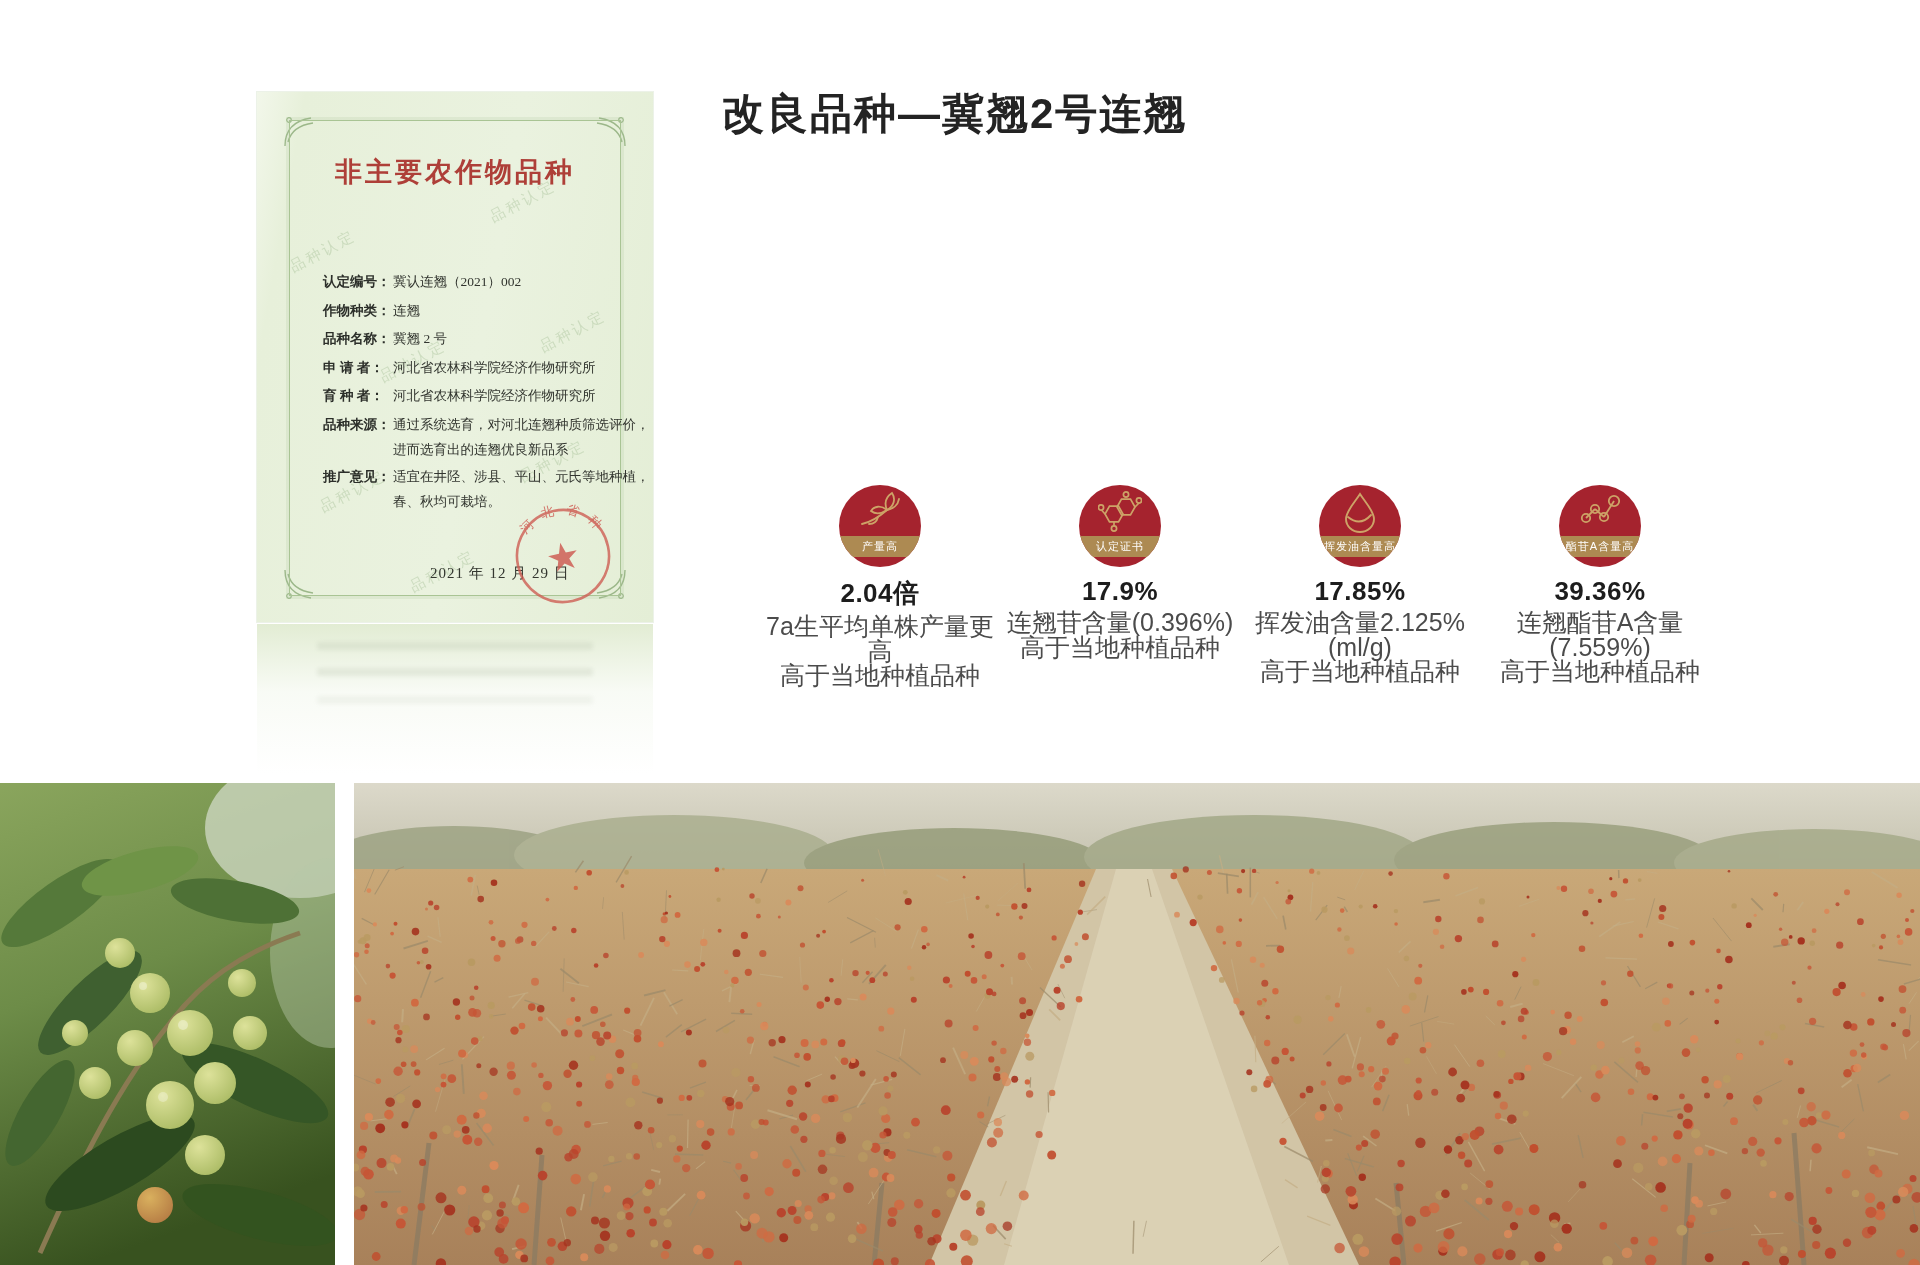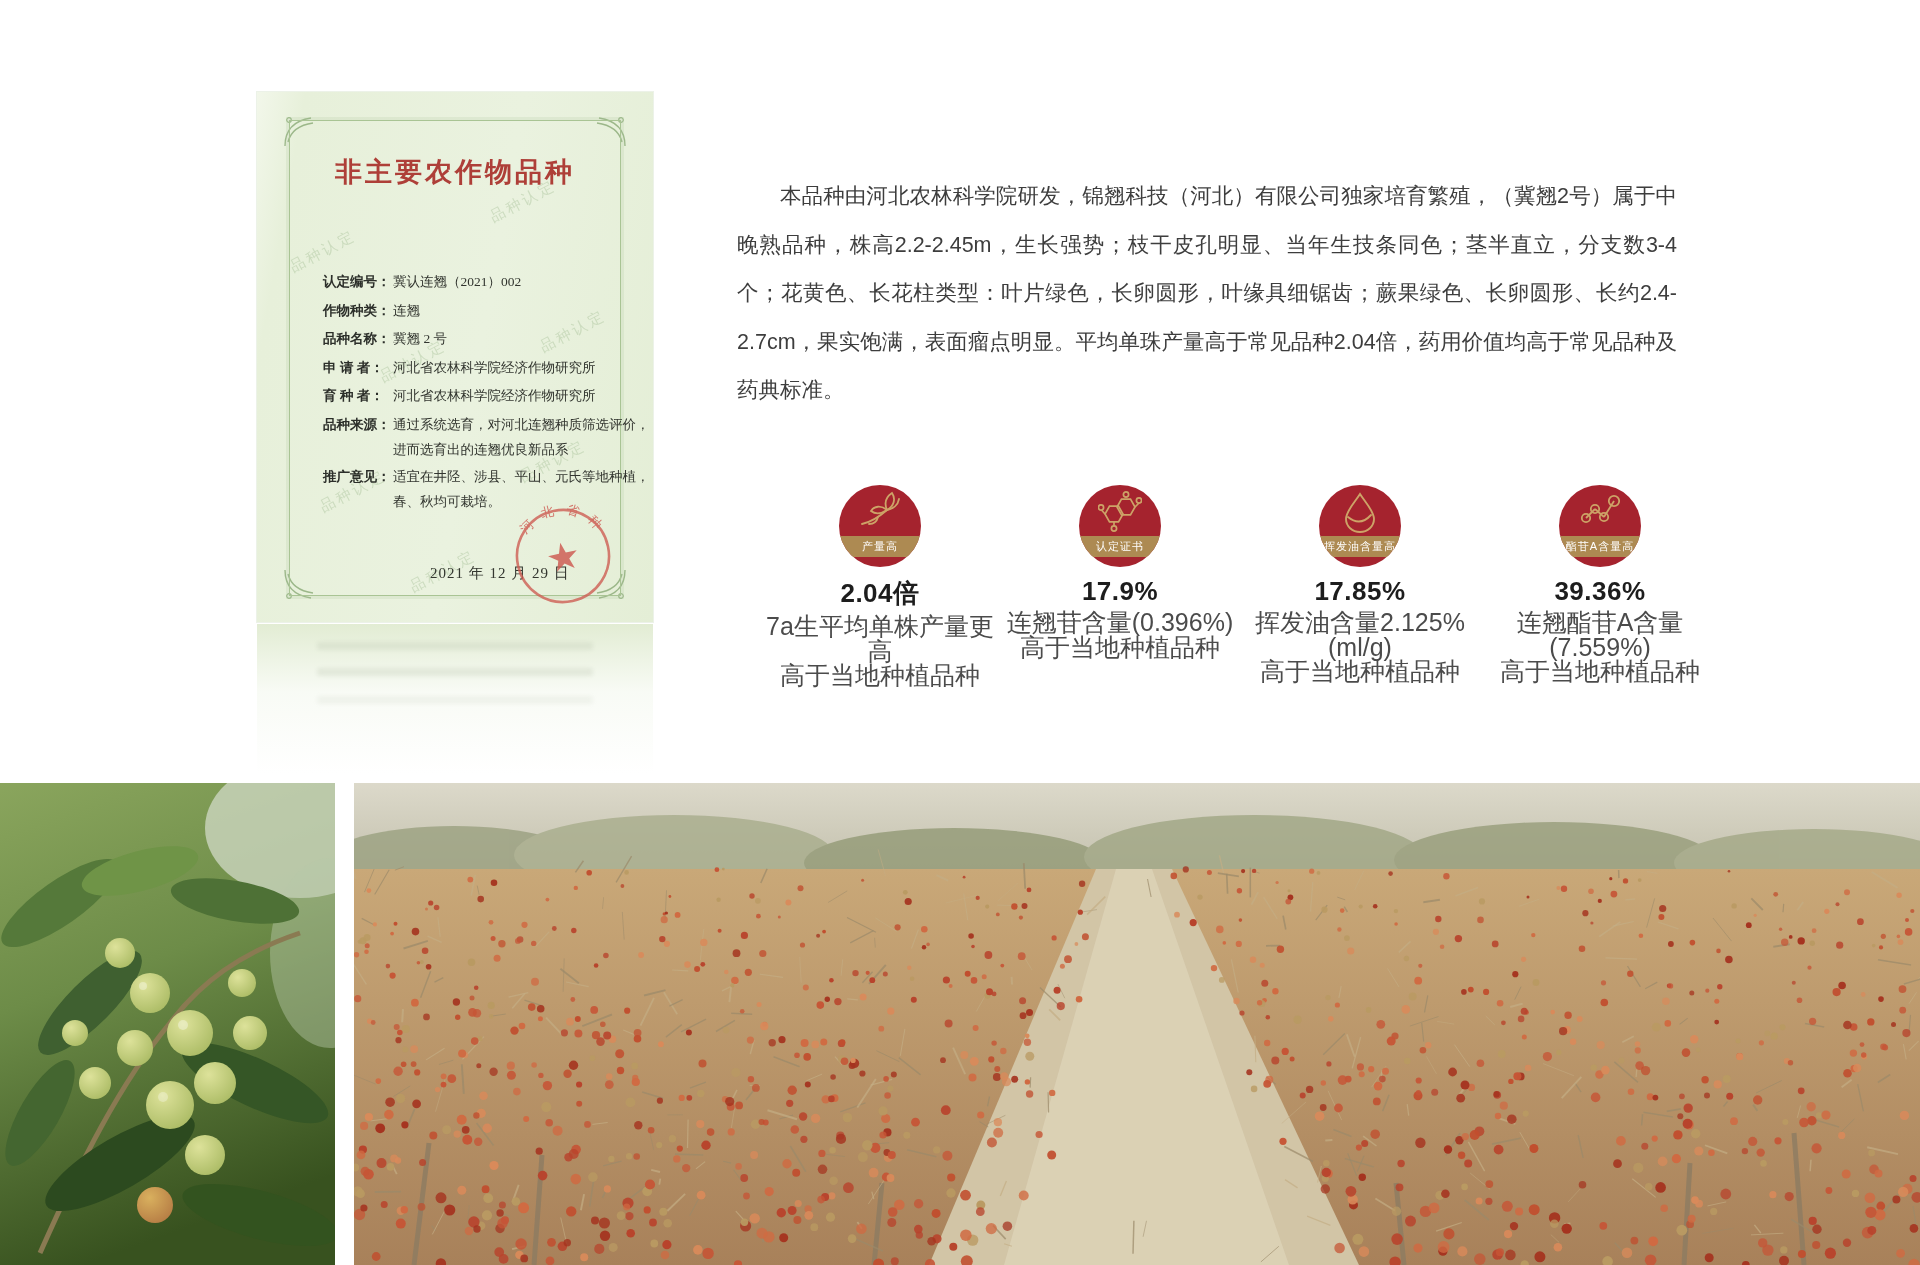--- a/index.html
+++ b/index.html
@@ -145,21 +145,21 @@
       <text x="54" y="68" text-anchor="middle" font-size="38" fill="rgba(205,92,82,.95)">★</text>
     </svg>
   </div>
 
   <div class="cert-reflection">
     <div class="refl-bar" style="top:18px"></div>
     <div class="refl-bar" style="top:44px"></div>
     <div class="refl-bar" style="top:72px;opacity:.15"></div>
   </div>
 
-  <div class="intro">本品种由河北农林科学院研发，锦翘科技（河北）有限公司独家培育繁殖，（冀翘2号）属于中晚熟品种，株高2.2-2.45m，生长强势；枝干皮孔明显、当年生技条同色；茎半直立，分支数3-4个；花黄色、长花柱类型：叶片绿色，长卵圆形，叶缘具细锯齿；蕨果绿色、长卵圆形、长约2.4-2.7cm，果实饱满，表面瘤点明显。平均单珠产量高于常见品种2.04倍，药用价值均高于常见品种及药典标准。</div>
+  <div class="heading">改良品种—冀翘2号连翘</div>
 
   <div class="badges">
 
     <div class="badge">
       <div class="badge-circle">
         <svg class="badge-icon" width="44" height="44" viewBox="0 0 44 44">
           <g fill="none" stroke="#cda367" stroke-width="1.8" stroke-linecap="round">
             <path d="M4 34 C13 32 21 27 29 20"></path>
             <path d="M29 20 C26 13 28 7 34 3 C38 9 36 16 29 20 Z"></path>
             <path d="M29 20 C35 19 40 15 41 9"></path>

